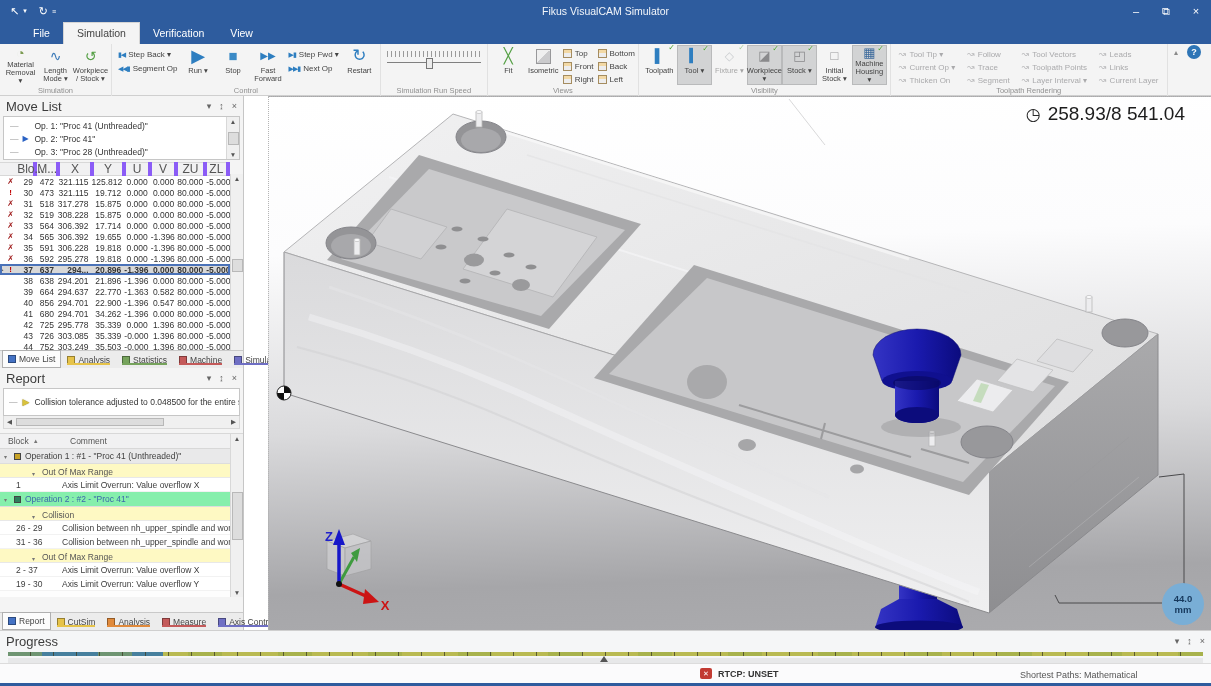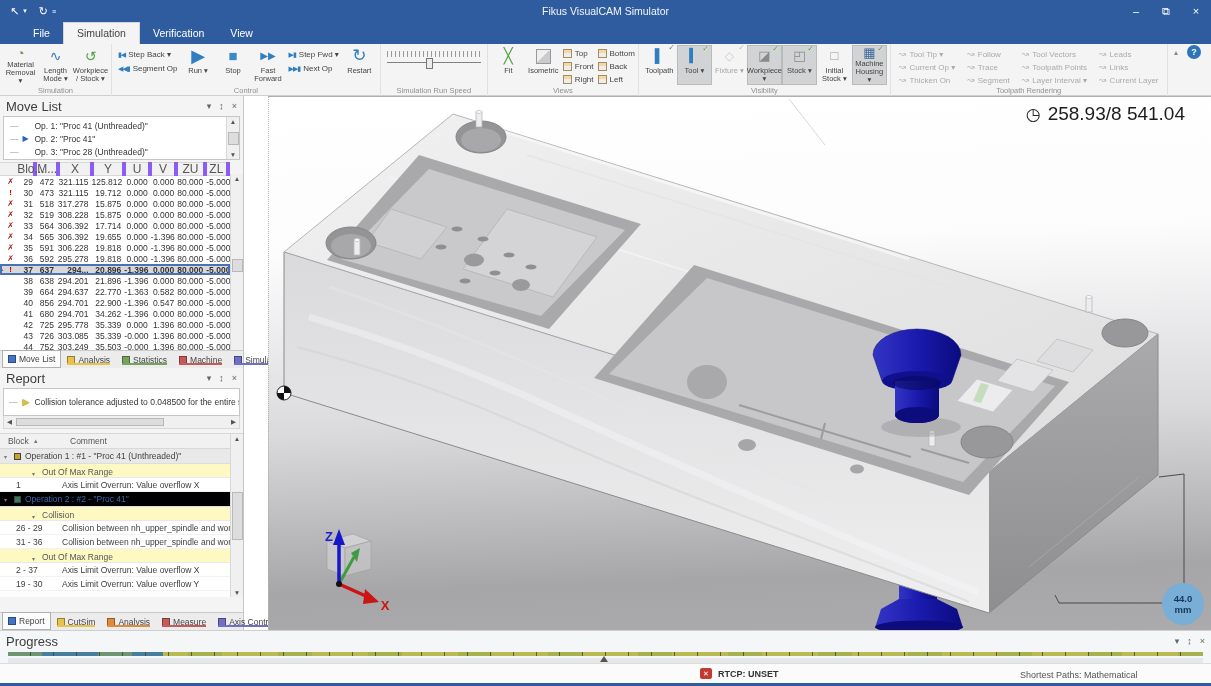--- a/index.html
+++ b/index.html
@@ -83,21 +83,21 @@
   #report{top:368px;height:262px}
   .msgbox{margin:1px 3px 0;background:#fff;border:1px solid #c6c6c6;height:26px;display:flex;align-items:center;gap:5px;padding:0 5px;font-size:8.5px;color:#333;white-space:nowrap;overflow:hidden}
   .msgplay{color:#d8c23c;font-size:9px;text-shadow:0 0 1px #7a6a1a}
   .hscroll{margin:0 3px;height:13px;background:#f0f0f0;border:1px solid #d8d8d8;border-top:none;position:relative;font-size:6.5px;color:#555;display:flex;align-items:center;justify-content:space-between;padding:0 3px;box-sizing:border-box}
   .hthumb{position:absolute;left:12px;right:75px;top:2px;bottom:2px;background:#dddddd;border:1px solid #b8b8b8}
   .rlist{position:relative;margin-top:4px;border-top:1px solid #d8d8d8;font-size:8.5px;padding-right:13px;height:163px;background:#fdfdfd;overflow:hidden}
   .rlhead{display:flex;height:14px;background:#f1f1f2;border-bottom:1px solid #d8d8d8;color:#555;align-items:center}
   .rlb{width:62px;padding-left:8px;display:flex;gap:4px;align-items:center}
   .sortarr{font-size:6px;color:#777}
   .rgrow{height:14px;display:flex;align-items:center;background:#e9e9ea;border-bottom:1px solid #ddd;gap:4px;padding-left:4px;color:#3f3f3f;white-space:nowrap;overflow:hidden}
-  .rgrow.selected{background:#000000;color:#3a68aa}
+  .rgrow.selected{background:#86efac;color:#3a68aa}
   .exp{font-size:6px;color:#777;width:6px}
   .sq{width:7px;height:7px;box-sizing:border-box;border:1px solid #444;flex-shrink:0}
   .rsec{height:13px;display:flex;align-items:flex-end;background:#fef9c3;border-bottom:1px solid #e8e8e8;padding-left:32px;color:#555;gap:4px;white-space:nowrap}
   .rdrow{height:13px;display:flex;align-items:center;border-bottom:1px solid #f2f2f2;color:#3d3d3d;background:#fff;white-space:nowrap;overflow:hidden}
   .rdb{width:62px;padding-left:16px;box-sizing:border-box;flex-shrink:0}
   .rvthumb{width:9px;height:46px;background:#dddddd;border:1px solid #b8b8b8}
   
   .viewport{position:absolute;left:268px;top:96px;width:943px;height:534px;box-sizing:border-box;
     background:linear-gradient(178deg,#ffffff 0%,#fcfcfd 28%,#dadadc 60%,#a6a6a9 88%,#ababae 100%);
     border-left:1px dotted #b5b5b5;border-top:1px dotted #b5b5b5;overflow:hidden}

